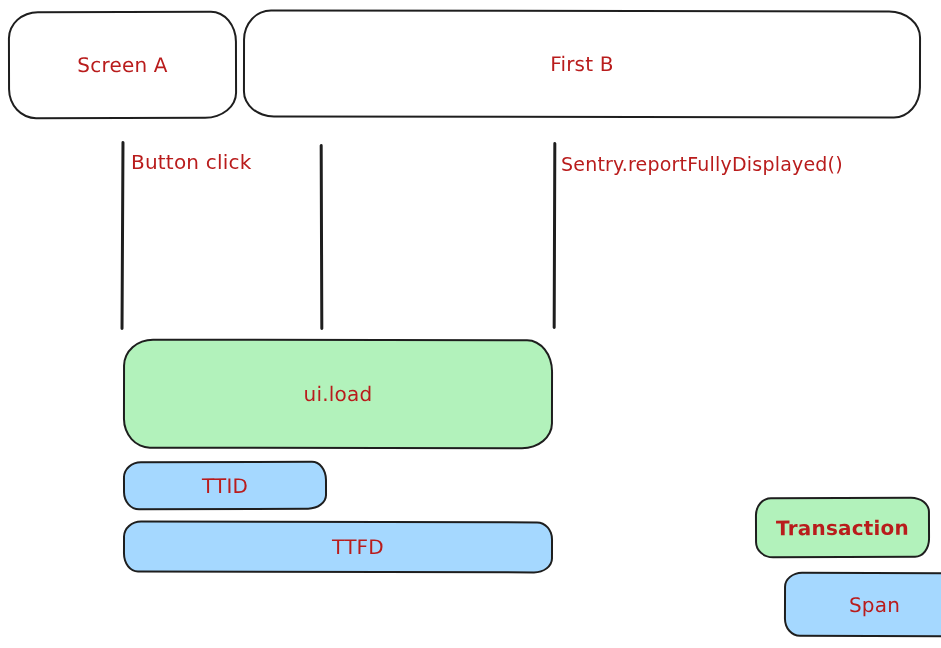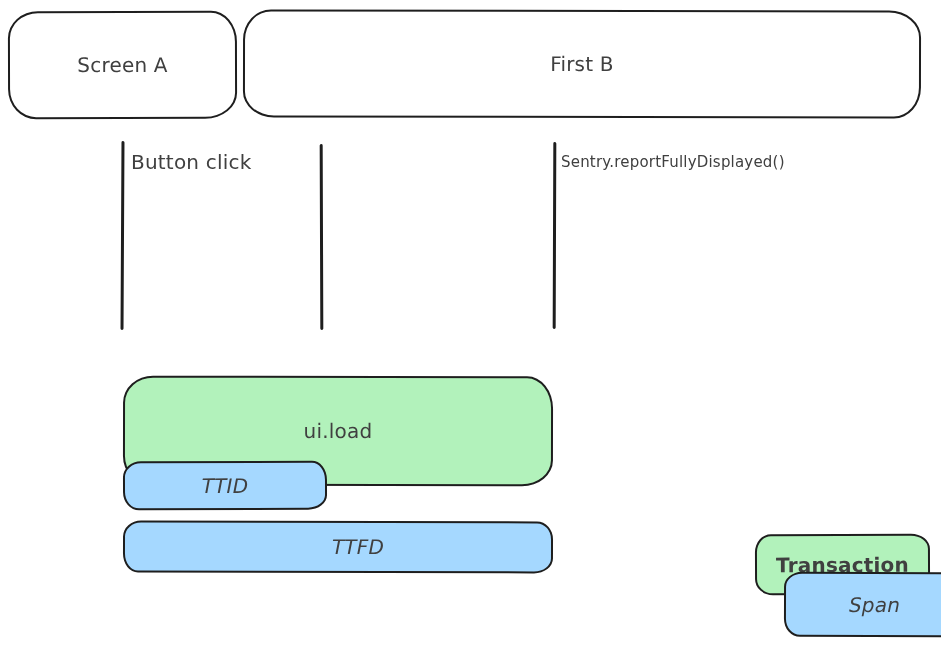--- a/index.html
+++ b/index.html
@@ -2,21 +2,21 @@
 <html><head>
 <meta charset="utf-8">
 <style>
   html, body { margin: 0; padding: 0; background: #ffffff; }
   .canvas {
     position: relative;
     width: 941px;
     height: 648px;
     background: #ffffff;
     font-family: "DejaVu Sans", sans-serif;
-    color: #404040;
+    color: #b91c1c;
     overflow: hidden;
   }
   .box {
     position: absolute;
     box-sizing: border-box;
     border: 2.5px solid #1e1e1e;
     display: flex;
     align-items: center;
     justify-content: center;
     font-size: 20px;
@@ -44,23 +44,23 @@
   .line-2 { left: 320px; top: 144px; height: 186px; transform: rotate(-0.2deg); }
   .line-3 { left: 553px; top: 142px; height: 187px; transform: rotate(0.2deg); }
   .event-label {
     position: absolute;
     font-size: 20px;
     white-space: nowrap;
     letter-spacing: 0.2px;
   }
   .label-1 { left: 131px; top: 150px; }
   .label-2 { left: 329px; top: 153px; }
-  .label-3 { left: 561px; top: 153px; font-size: 15px; }
-  .bar-transaction { background: #b2f2bb; margin-top: 37px; }
-  .bar-span { background: #a5d8ff; font-style: italic; }
+  .label-3 { left: 561px; top: 153px; font-size: 19px; }
+  .bar-transaction { background: #b2f2bb; }
+  .bar-span { background: #a5d8ff; }
   .ui-load {
     left: 123px; top: 339px; width: 430px; height: 110px;
     border-radius: 30px 26px 31px 27px / 27px 32px 26px 30px;
     transform: rotate(0.1deg);
   }
   .ttid {
     left: 123px; top: 461px; width: 204px; height: 49px;
     border-radius: 18px 15px 19px 16px / 16px 19px 15px 18px;
     transform: rotate(-0.2deg);
   }

